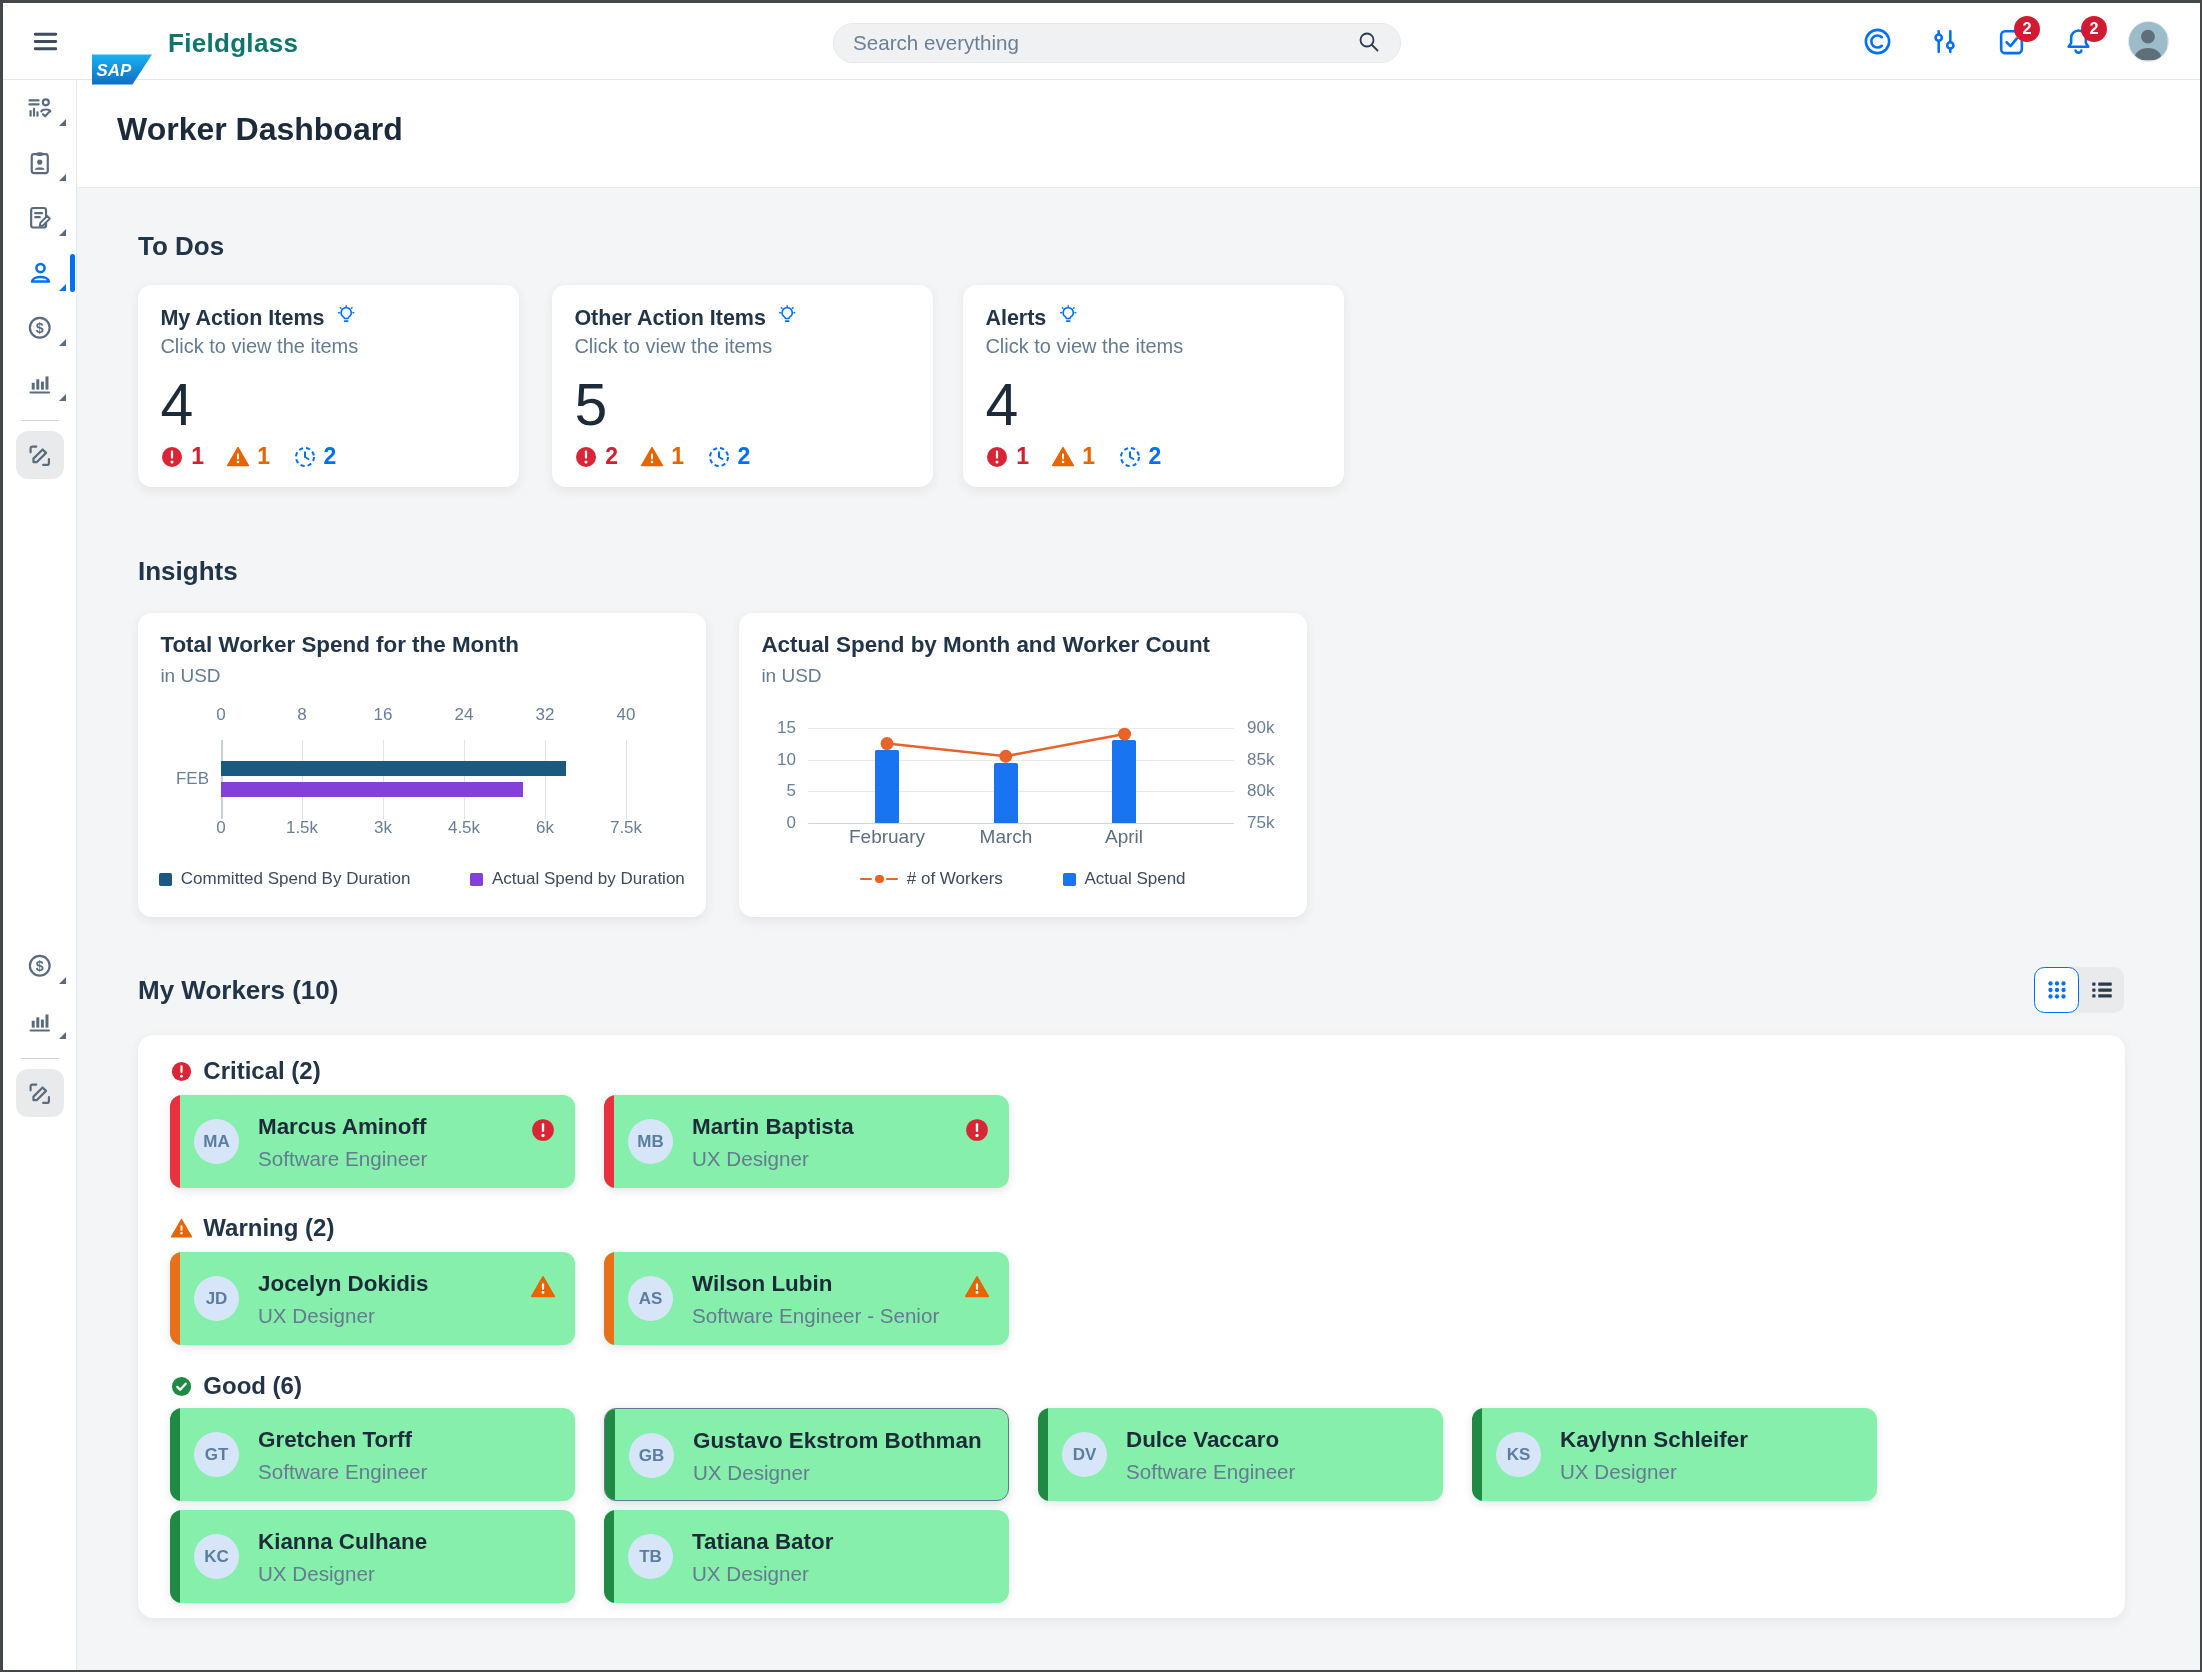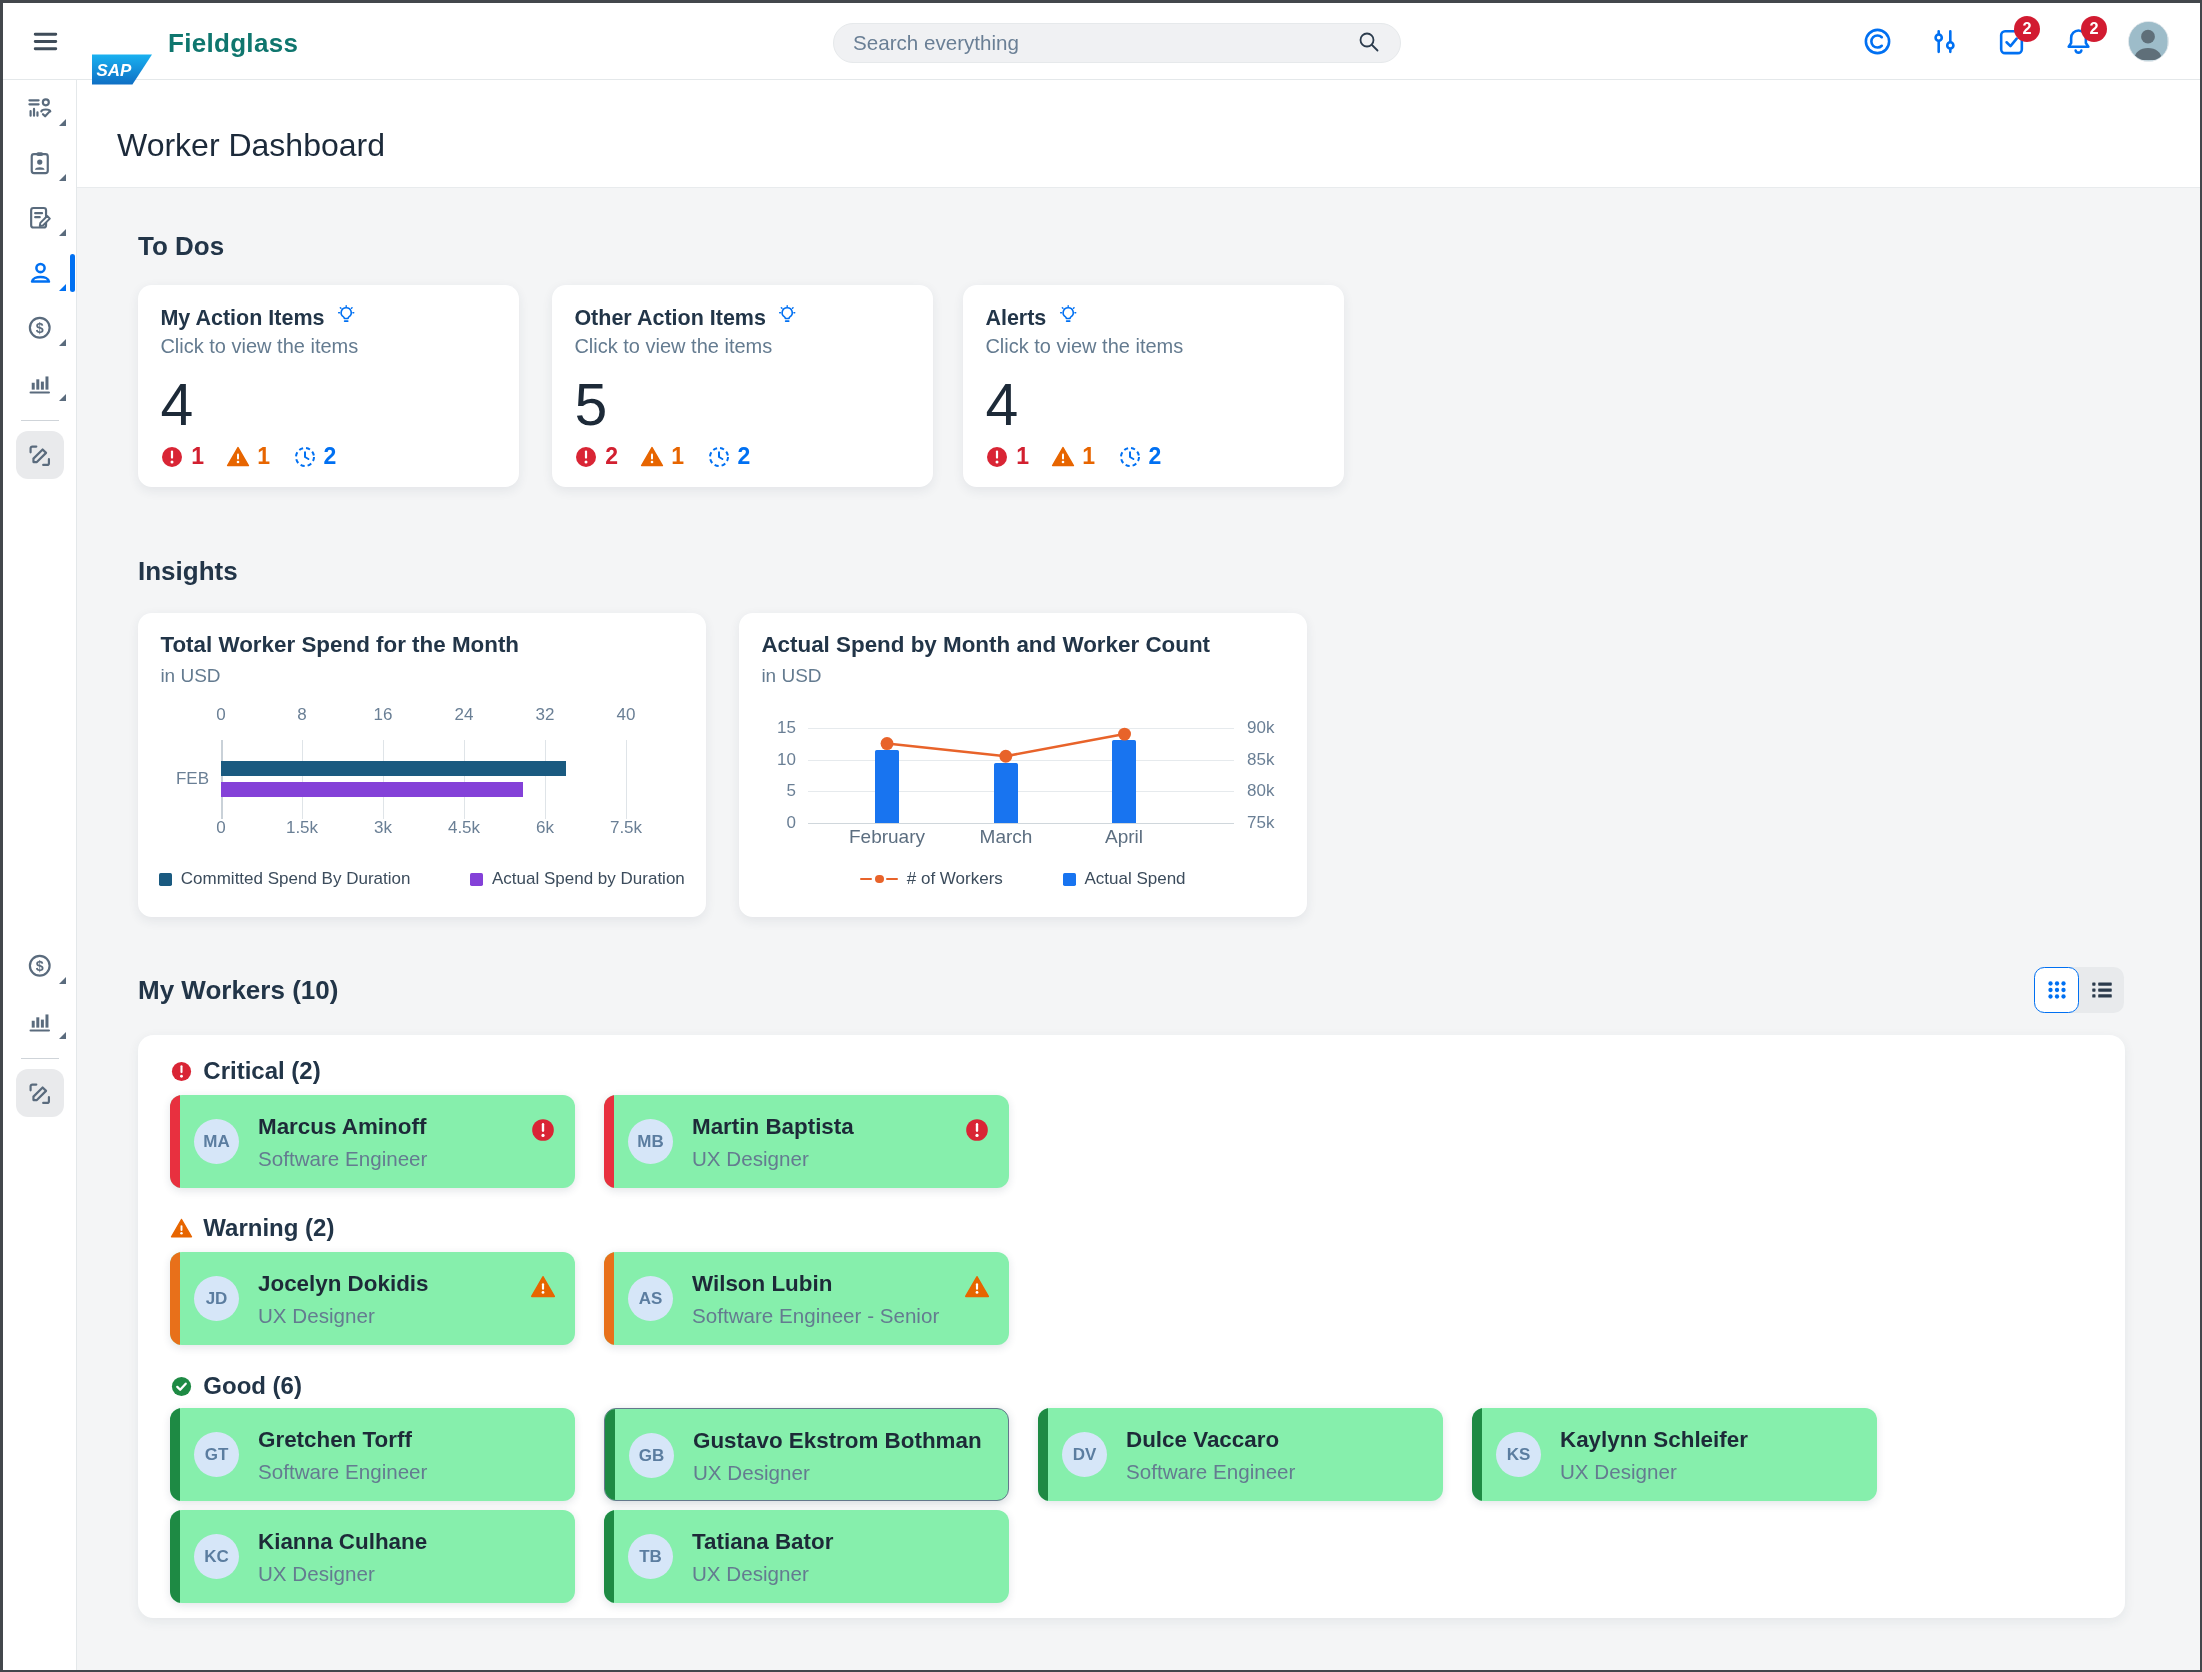--- a/index.html
+++ b/index.html
@@ -24,21 +24,21 @@
   .side-item { position:relative; width:74px; height:55px; display:flex; align-items:center; justify-content:center; cursor:pointer; }
   .side-item .corner { position:absolute; right:11.2px; bottom:9.5px; width:0; height:0; border-left:7.7px solid transparent; border-bottom:7.7px solid #5a6b7d; }
   .side-item.active .corner { border-bottom-color:#0070f2; }
   .active-bar { position:absolute; right:1.7px; top:8.6px; width:5.2px; height:38px; border-radius:2.6px; background:#0070f2; }
   .side-divider { width:38px; height:0.9px; background:#cfd4d9; margin:10.3px auto; }
   .side-edit { width:48px; height:48px; margin:6.9px auto 0; border-radius:12px; background:#e9eaec; display:flex; align-items:center; justify-content:center; cursor:pointer; }
   .side-group2 { position:absolute; top:858px; left:0; width:74px; }
 
   
   .titleband { position:absolute; top:77px; left:74px; right:0; height:108px; background:#fff; border-bottom:0.9px solid #e8ebed; z-index:4; }
-  .page-title { position:absolute; left:40px; top:47px; font-size:32px; font-weight:400; color:#1c2a3a; }
+  .page-title { position:absolute; left:40px; top:31px; font-size:32px; font-weight:700; color:#1c2a3a; }
 
   
   .main { position:absolute; top:185px; left:74px; right:0; bottom:0; background:#f4f5f6; }
   .section-h { position:absolute; font-size:26px; font-weight:700; color:#223548; }
 
   
   .todo-card { position:absolute; top:97px; width:381px; height:202px; background:#fff; border-radius:13.8px; box-shadow:0 3.4px 10.3px rgba(34,53,72,.08); cursor:pointer; }
   .todo-title { position:absolute; left:22.4px; top:19px; font-size:21.5px; font-weight:700; color:#223548; display:flex; align-items:center; gap:10.3px; }
   .todo-sub { position:absolute; left:22.4px; top:50px; font-size:20px; color:#647b90; }
   .todo-count { position:absolute; left:22.4px; top:86px; font-size:59px; font-weight:300; color:#1d2a38; }

